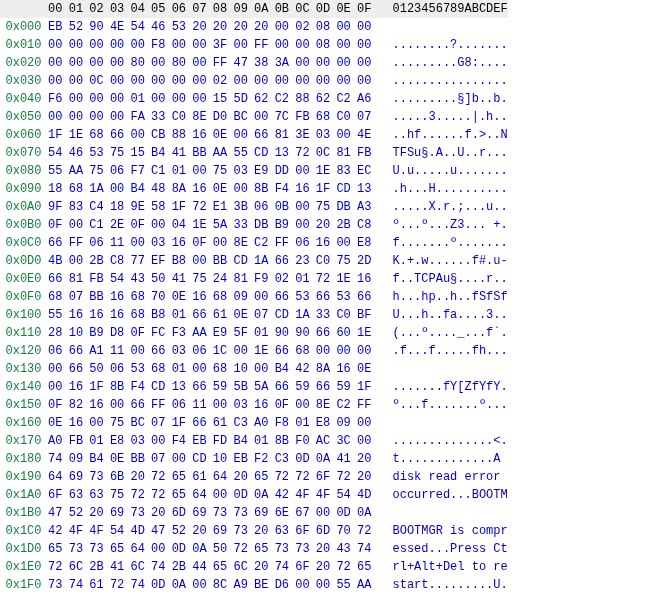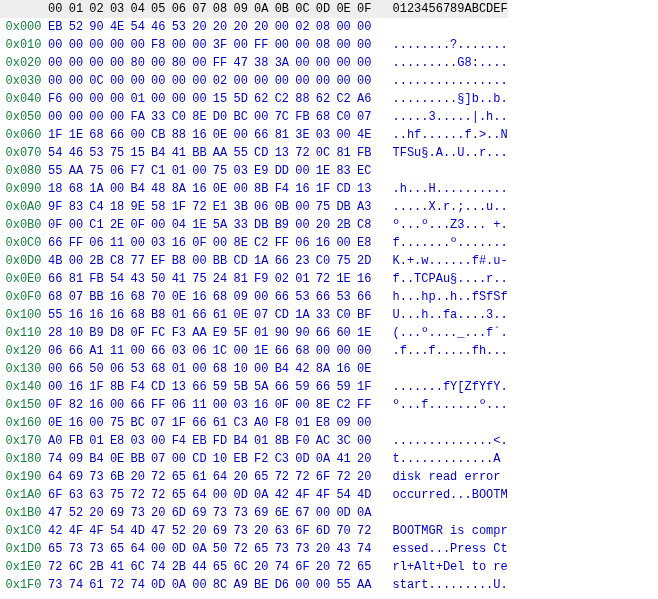--- a/index.html
+++ b/index.html
@@ -262,20 +262,21 @@
         <div class="hex-col">00</div>
         <div class="hex-col">75</div>
         <div class="hex-col">03</div>
         <div class="hex-col">E9</div>
         <div class="hex-col">DD</div>
         <div class="hex-col">00</div>
         <div class="hex-col">1E</div>
         <div class="hex-col">83</div>
         <div class="hex-col">EC</div>
         <div class="ascii-gap"></div>
+        <div class="ascii-col">U.u.....u.......</div>
       </div>
       <div class="data-row">
         <div class="offset-col">0x090</div>
         <div class="hex-col">18</div>
         <div class="hex-col">68</div>
         <div class="hex-col">1A</div>
         <div class="hex-col">00</div>
         <div class="hex-col">B4</div>
         <div class="hex-col">48</div>
         <div class="hex-col">8A</div>

